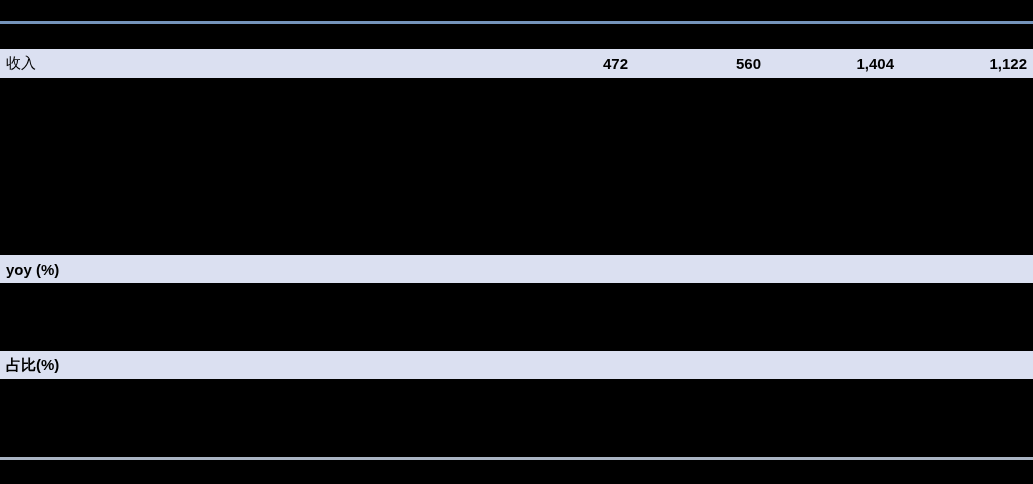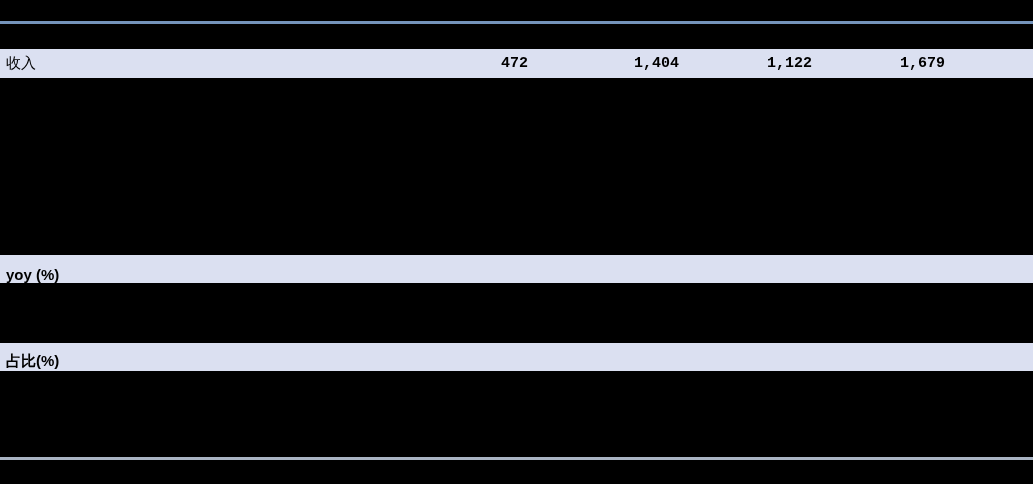--- a/index.html
+++ b/index.html
@@ -40,42 +40,41 @@
     position: absolute;
     left: 0;
     width: 1033px;
     background: var(--row-bg);
     display: flex;
     align-items: center;
     color: var(--text);
     font-size: 15px;
   }
   .t-row.revenue { top: 49px;  height: 29px; }
-  .t-row.yoy     { top: 255px; height: 28px; align-items: flex-end; }
-  .t-row.share   { top: 343px; height: 28px; align-items: flex-end; }
+  .t-row.yoy     { top: 255px; height: 28px; }
+  .t-row.share   { top: 351px; height: 28px; }
   .row-label {
     flex: 1 1 auto;
     padding-left: 6px;
     white-space: nowrap;
   }
   .row-label.cjk {
     font-family: "Liberation Serif", "DejaVu Serif", serif;
     font-weight: normal;
   }
   .row-label.bold {
     font-weight: bold;
   }
   .cell-value {
     flex: 0 0 133px;
     width: 133px;
-    text-align: left;
+    text-align: right;
     padding-right: 6px;
     font-weight: bold;
     white-space: nowrap;
-    font-family: Liberation Mono, monospace;
   }
   .source-note {
     position: absolute;
     left: 6px;
     top: 462px;
     font-family: "Liberation Serif", "DejaVu Serif", serif;
     font-style: italic;
     font-weight: bold;
     font-size: 14px;
     letter-spacing: 1px;
@@ -86,23 +85,23 @@
 </head>
 <body>
 
 <div class="canvas">
 
   <div class="rule-top"></div>
 
   <div class="t-row revenue">
     <span class="row-label cjk">收入</span>
     <span class="cell-value">472</span>
+    <span class="cell-value">560</span>
     <span class="cell-value">1,404</span>
     <span class="cell-value">1,122</span>
-    <span class="cell-value">1,679</span>
   </div>
 
   <div class="t-row yoy">
     <span class="row-label bold">yoy (%)</span>
   </div>
 
   <div class="t-row share">
     <span class="row-label bold">占比(%)</span>
   </div>
 

